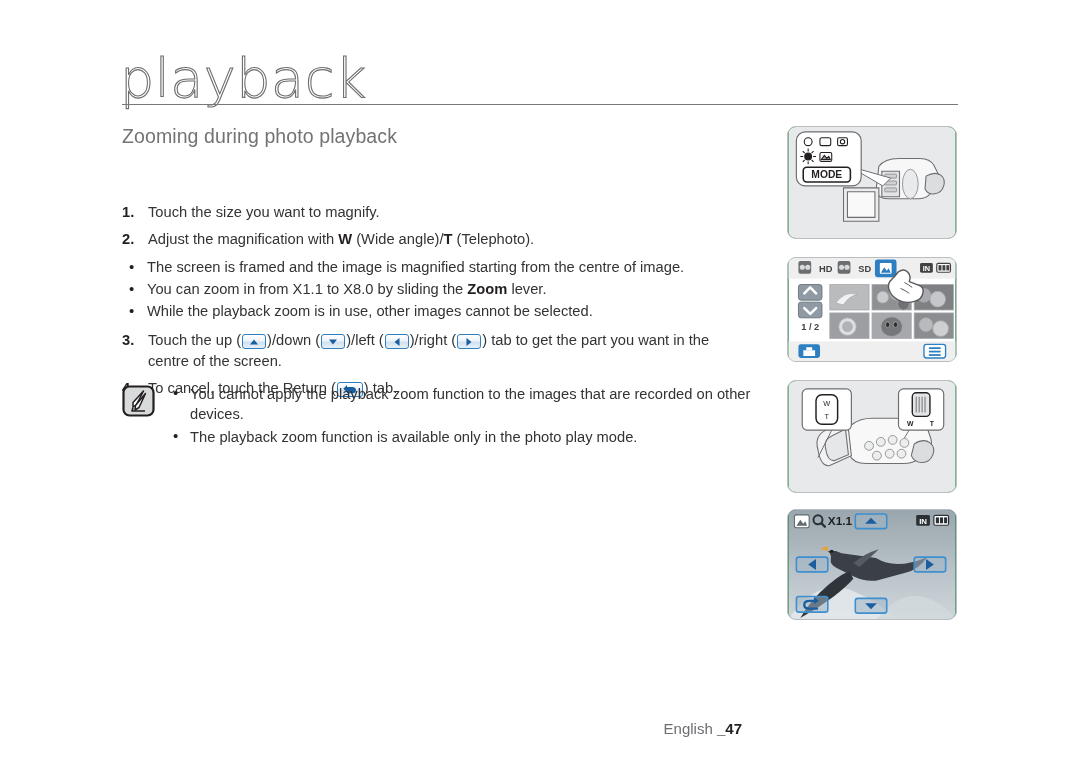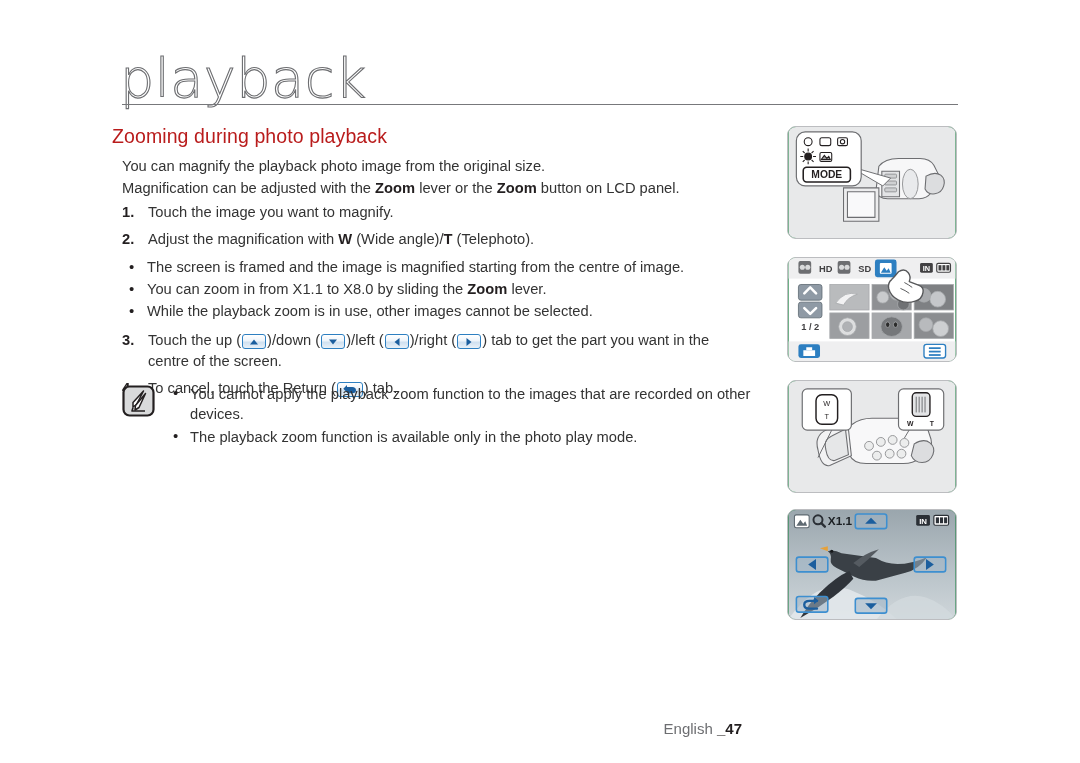--- a/index.html
+++ b/index.html
@@ -33,22 +33,22 @@
     font-size:54px;
     font-weight:300;
   }
   .header-rule{
     position:absolute;left:122px;top:104px;width:836px;height:1px;
     background:#77787b;
   }
 
   
   .section-title{
-    position:absolute;left:112px;top:125px;
-    font-size:19.5px;color:#b91c1c;font-weight:400;
+    position:absolute;left:122px;top:125px;
+    font-size:19.5px;color:#737373;font-weight:400;
     letter-spacing:0.1px;
   }
   .intro{
     position:absolute;left:122px;top:156px;width:660px;
     font-size:14.7px;line-height:21.5px;color:#333;
   }
   .intro b{font-weight:700;color:#231f20;}
 
   .steps{position:absolute;left:122px;top:202px;width:672px;}
   .step{
@@ -138,31 +138,27 @@
 </head>
 <body>
 
 <div class="page">
 
   <div class="chapter-title"><span>playback</span></div>
   <div class="header-rule"></div>
 
   <div class="section-title">Zooming during photo playback</div>
 
-  <div class="intro">
-    <span>You can magnify the playback photo image from the original size.</span><br>
-    <span>Magnification can be adjusted with the </span><b>Zoom</b><span> lever or the </span><b>Zoom</b><span> button on LCD panel.</span>
-  </div>
 
   <div class="steps">
 
     <div class="step-wrap">
       <div class="step">
         <div class="num">1.</div>
-        <div class="body">Touch the image you want to magnify.</div>
+        <div class="body">Touch the size you want to magnify.</div>
       </div>
     </div>
 
     <div class="step-wrap">
       <div class="step">
         <div class="num">2.</div>
         <div class="body">
           <span>Adjust the magnification with </span><b>W</b><span> (Wide angle)/</span><b>T</b><span> (Telephoto).</span>
         </div>
       </div>

